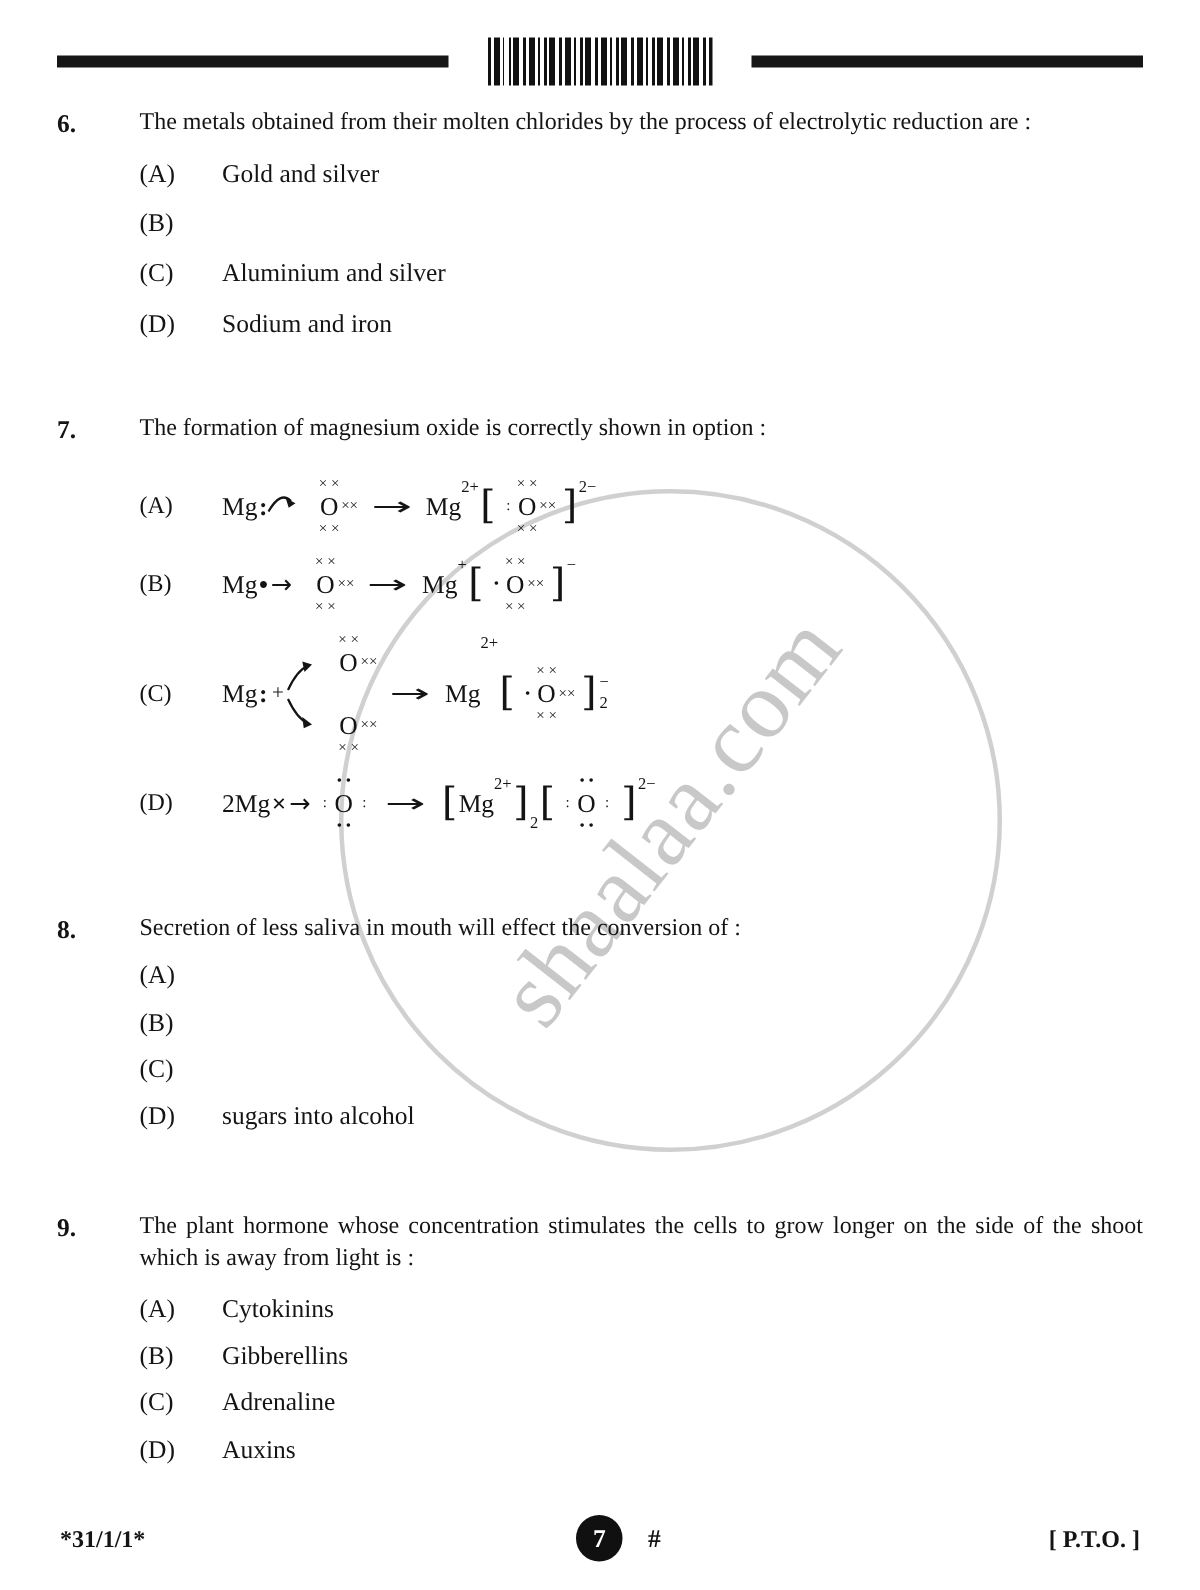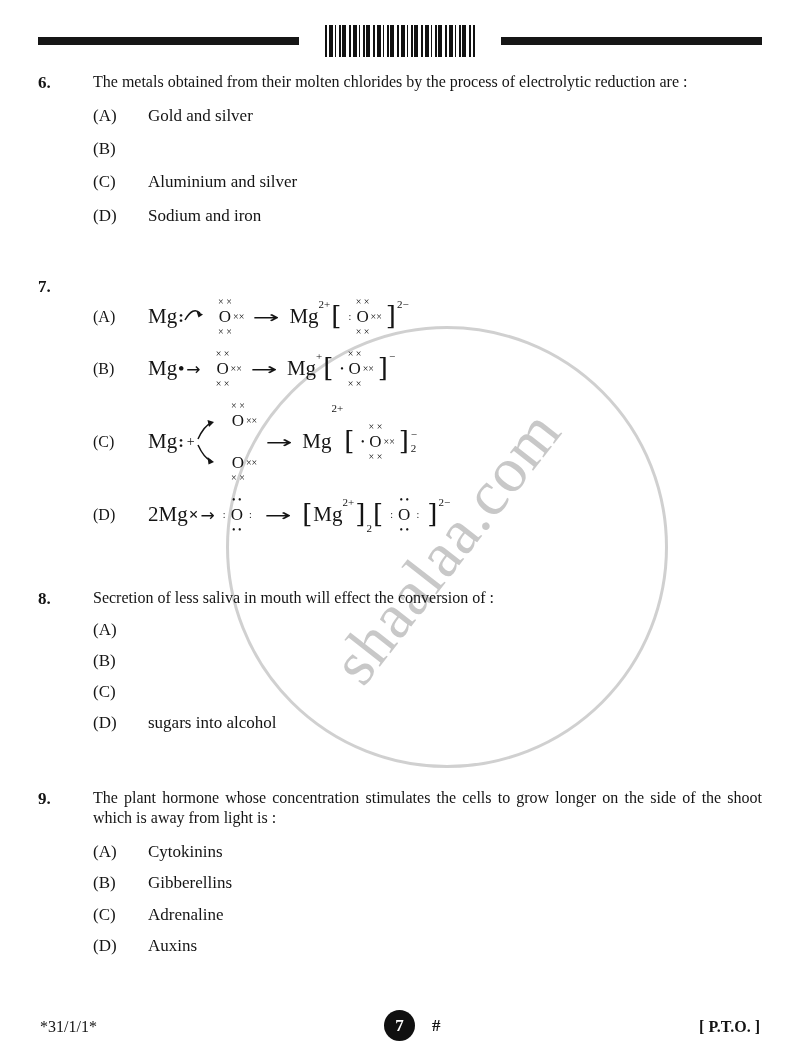--- a/index.html
+++ b/index.html
@@ -26,21 +26,21 @@
   .q-text{margin:0;font-size:16px;line-height:1.3;text-align:justify;}
   .opts{margin-top:12px;}
   .opt{display:flex;margin-bottom:12px;font-size:17px;line-height:1.25;}
   .q8 .opts{margin-top:10px;} .q8 .opt{margin-bottom:10px;}
   .q9 .opts{margin-top:12px;} .q9 .opt{margin-bottom:10px;}
   .opt-label{width:55px;flex:none;}
   
   .eqs{margin-top:22px;}
   .eq-row{display:flex;align-items:center;margin-bottom:14px;}
   .eq{display:flex;align-items:center;font-size:17px;}
-  .m{font-size:21px;}
+  .m{font-size:17px;}
   .mdots{margin:0 1px;font-weight:bold;}
   .plus{margin:0 2px;font-size:14px;}
   .t-arrow{margin:0 2px 0 1px;font-family:"DejaVu Sans","Liberation Sans",sans-serif;}
   .rxn-arrow{display:inline-block;margin:0 16px 0 12px;transform:scaleX(1.9);font-family:"DejaVu Sans","Liberation Sans",sans-serif;font-size:17px;}
   .brk{font-size:26px;line-height:.95;margin:0 1px;font-family:"DejaVu Serif",serif;}
   .chg{font-size:11px;align-self:flex-start;margin-top:1px;line-height:1;}
   .sb{font-size:11px;align-self:flex-end;margin-bottom:0;line-height:1;}
   .supsub{display:inline-flex;flex-direction:column;font-size:11px;line-height:1.25;margin-left:1px;}
   .lewis{display:inline-grid;grid-template-columns:11px auto 13px;grid-template-rows:9px 20px 9px;align-items:center;justify-items:center;margin:0 2px;}
   .ld{font-size:10px;line-height:1;white-space:nowrap;}
@@ -54,21 +54,21 @@
   .curve.tall{margin:0 0 0 -2px;}
   
   .watermark{
     position:absolute;left:226px;top:326px;width:436px;height:436px;z-index:0;
     border:3px solid rgba(110,110,110,.32);border-radius:50%;
     display:flex;align-items:center;justify-content:center;pointer-events:none;
   }
   .wm-text{transform:rotate(-52deg);font-size:64px;letter-spacing:1px;color:rgba(110,110,110,.38);white-space:nowrap;}
   
   .footer{position:absolute;left:0;right:0;bottom:16px;height:34px;z-index:1;}
-  .f-left{position:absolute;left:40px;top:8px;font-weight:normal;font-size:16px;text-align:right;}
+  .f-left{position:absolute;left:40px;top:8px;font-weight:bold;font-size:16px;text-align:right;}
   .f-right{position:absolute;right:40px;top:8px;font-weight:bold;font-size:16px;text-align:right;}
   .f-center{position:absolute;left:50%;transform:translateX(-16px);top:0;display:flex;align-items:center;gap:17px;}
   .page-badge{width:31px;height:31px;border-radius:50%;background:#101010;color:#fff;font-weight:bold;font-size:17px;display:flex;align-items:center;justify-content:center;}
   .f-hash{font-weight:bold;font-size:17px;}
 </style>
 </head>
 <body>
 
 <div class="page">
 
@@ -104,20 +104,21 @@
             <span class="opt-label">(D)</span>
             <span class="opt-text">Sodium and iron</span>
           </div>
         </div>
       </div>
     </section>
 
     <section class="q q7">
       <div class="q-num">7.</div>
       <div class="q-body">
+        <p class="q-text">The formation of magnesium oxide is correctly shown in option :</p>
 
         <div class="eqs">
 
           <div class="eq-row">
             <span class="opt-label">(A)</span>
             <div class="eq">
               <span class="m">Mg</span>
                 <span class="mdots">:</span>
               <svg class="curve" width="22" height="16" viewBox="0 0 22 16">
                 <path d="M2 14 Q 10 0 17 7" fill="none" stroke="#141414" stroke-width="1.5"></path>

